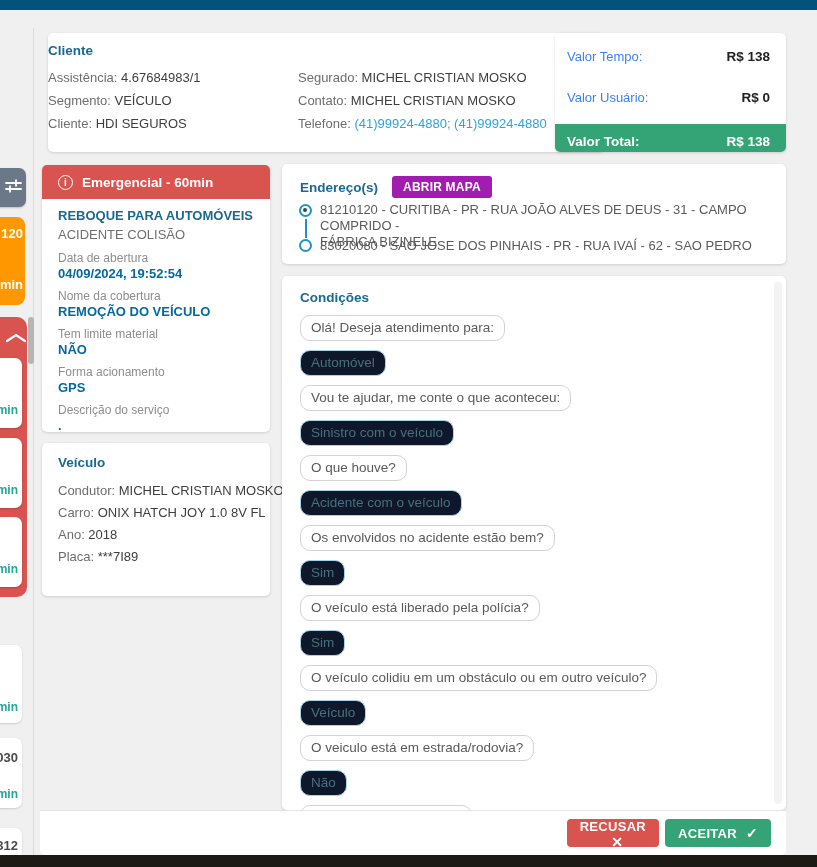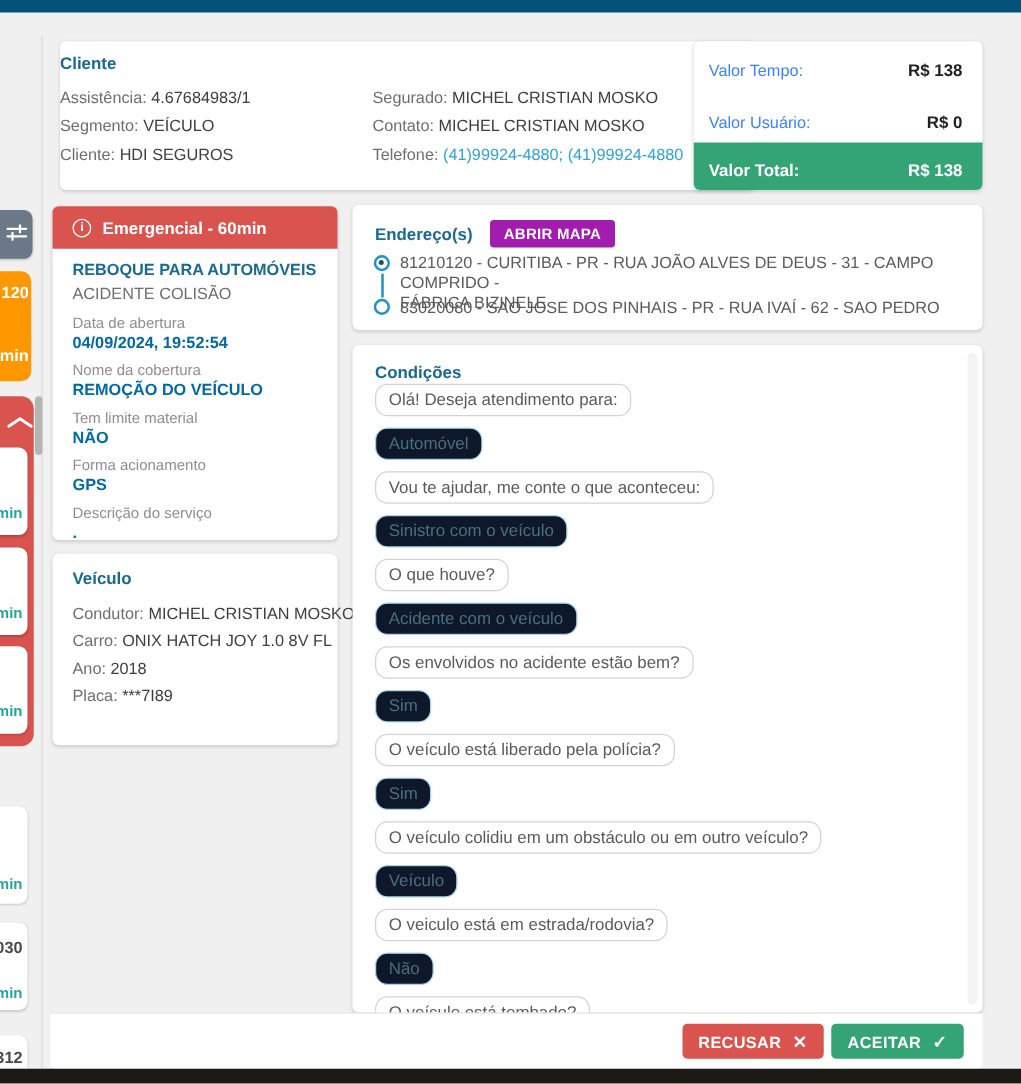--- a/index.html
+++ b/index.html
@@ -51,21 +51,21 @@
   .crow { line-height:23px; font-size:13px; color:#6e6e6e; white-space:nowrap; }
   .crow b { color:#3e3e3e; font-weight:normal; }
   .crow .link { color:#2fa3db; }
 
   
   .valor-card { left:555px; top:33px; width:231px; height:119px; }
   .vrow { position:absolute; left:12px; right:16px; display:flex; justify-content:space-between; align-items:center; }
   .vrow .vlabel { color:#3b82f6; font-size:13px; }
   .vrow .vval { color:#222; font-weight:bold; font-size:13.5px; }
   .vrow1 { top:16px; } .vrow2 { top:57px; }
-  .vtotal { position:absolute; left:0; bottom:0; width:100%; height:38px; background:#34a476;
+  .vtotal { position:absolute; left:0; bottom:0; width:100%; height:28px; background:#34a476;
     border-radius:0 0 5px 5px; display:flex; justify-content:space-between; align-items:center;
     padding:7px 16px 0 12px; color:#fff; font-weight:bold; font-size:13.5px; }
 
   
   .svc-card { left:42px; top:165px; width:228px; height:267px; }
   .svc-head { height:34px; background:#d9534f; border-radius:5px 5px 0 0; display:flex;
     align-items:center; padding-left:16px; color:#fff; font-weight:bold; font-size:13.5px; }
   .info-ic { width:15px; height:15px; border:1.5px solid #fff; border-radius:50%; margin-right:9px;
     display:inline-flex; align-items:center; justify-content:center; font-size:10px; font-style:normal;
     font-weight:bold; flex:0 0 auto; }
@@ -88,36 +88,36 @@
     font-family:"Liberation Sans", sans-serif; }
   .addr-item { position:absolute; left:38px; width:448px; font-size:13px; color:#5a5a5a; line-height:16px; }
   .addr1 { top:38px; } .addr2 { top:74px; }
   .pt { position:absolute; left:17px; width:13px; height:13px; border:2.5px solid #1f93c6; border-radius:50%; background:#fff; }
   .pt1 { top:40px; } .pt2 { top:75px; }
   .pt1::after { content:""; position:absolute; left:2px; top:2px; width:4px; height:4px; border-radius:50%; background:#1d4f66; }
   .pt-line { position:absolute; left:22.5px; top:55px; width:2px; height:19px; background:#1f93c6; }
 
   
   .cond-card { left:282px; top:276px; width:504px; height:534px; padding:14px 18px; overflow:hidden; }
-  .cond-card .card-title { margin-bottom:2px; }
+  .cond-card .card-title { margin-bottom:10px; }
   .bubble { display:table; max-width:440px; border-radius:10px; padding:3px 10px 4px;
     font-size:13.5px; line-height:17px; margin-bottom:9px; }
   .bubble.bot { background:#fff; border:1px solid #d3d3d3; color:#5a5a5a; }
   .bubble.user { background:#0f172a; border:1px solid #a8d4ea; color:#49707e; }
   .cond-track { position:absolute; right:4px; top:6px; bottom:6px; width:8px; background:#f3f3f3; border-radius:4px; }
 
   
   .footer { position:absolute; left:40px; top:810px; width:746px; height:45px; background:#fff;
     border-top:1px solid #e4e4e4; border-radius:0 0 5px 5px;
     display:flex; align-items:center; justify-content:flex-end; gap:6px; padding-right:15px; }
   .btn { height:28px; border:none; border-radius:4px; color:#fff; font-weight:bold; font-size:13px;
     letter-spacing:.3px; padding:0 13px; display:inline-flex; align-items:center; cursor:pointer;
     font-family:"Liberation Sans", sans-serif; }
   .btn .ic { margin-left:9px; font-size:14px; font-weight:bold; }
-  .btn-recusar { background:#d9534f; }
+  .btn-recusar { background:#d9534f;flex-direction:column; }
   .btn-aceitar { background:#34a476; }
 </style>
 </head>
 <body>
 
 <div class="page">
 
   <div class="topbar"></div>
 
   <div class="q-filter">

